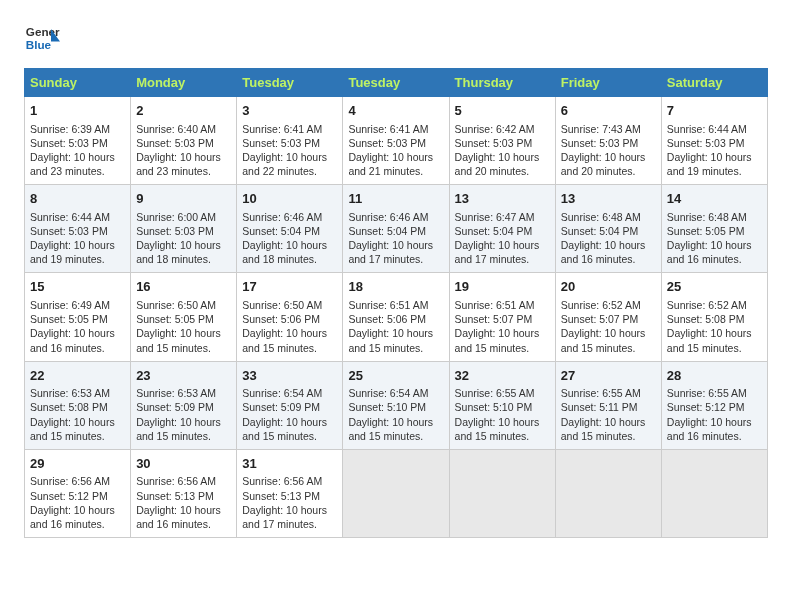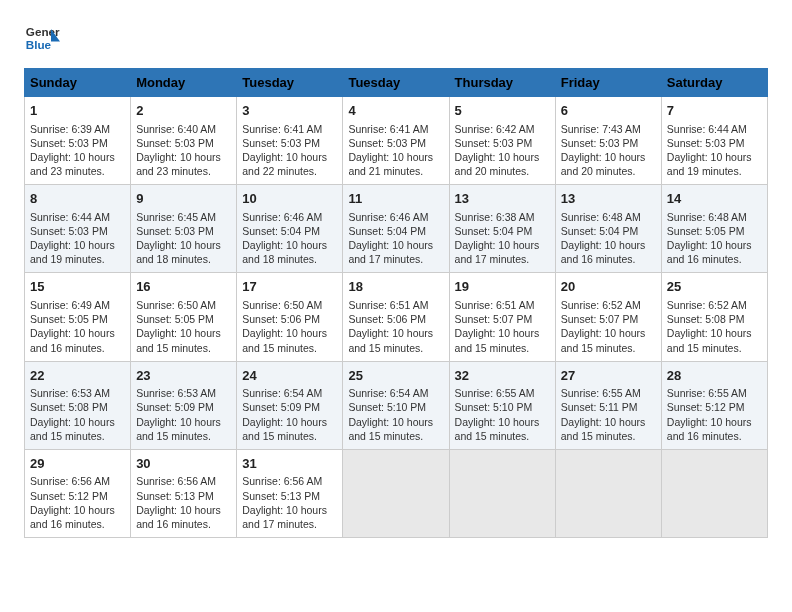--- a/index.html
+++ b/index.html
@@ -44,21 +44,21 @@
       color: #555;
       margin-top: 2px;
     }
     .calendar-table {
       width: 100%;
       border-collapse: collapse;
       font-size: 11px;
     }
     .calendar-table thead tr th {
       background-color: #2e75b6;
-      color: #000000;
+      color: #bef264;
       padding: 6px 5px;
       text-align: left;
       font-size: 13px;
       font-weight: bold;
       border: 1px solid #2e75b6;
     }
     .calendar-table tbody tr td {
       vertical-align: top;
       padding: 5px 5px 6px 5px;
       border: 1px solid #ccc;
@@ -172,42 +172,42 @@
       <tr>
         <td>
           <span class="day-num">8</span>
           <div>Sunrise: 6:44 AM</div>
           <div>Sunset: 5:03 PM</div>
           <div>Daylight: 10 hours</div>
           <div>and 19 minutes.</div>
         </td>
         <td>
           <span class="day-num">9</span>
-          <div>Sunrise: 6:45 AM</div>
+          <div>Sunrise: 6:00 AM</div>
           <div>Sunset: 5:03 PM</div>
           <div>Daylight: 10 hours</div>
           <div>and 18 minutes.</div>
         </td>
         <td>
           <span class="day-num">10</span>
           <div>Sunrise: 6:46 AM</div>
           <div>Sunset: 5:04 PM</div>
           <div>Daylight: 10 hours</div>
           <div>and 18 minutes.</div>
         </td>
         <td>
           <span class="day-num">11</span>
           <div>Sunrise: 6:46 AM</div>
           <div>Sunset: 5:04 PM</div>
           <div>Daylight: 10 hours</div>
           <div>and 17 minutes.</div>
         </td>
         <td>
           <span class="day-num">13</span>
-          <div>Sunrise: 6:38 AM</div>
+          <div>Sunrise: 6:47 AM</div>
           <div>Sunset: 5:04 PM</div>
           <div>Daylight: 10 hours</div>
           <div>and 17 minutes.</div>
         </td>
         <td>
           <span class="day-num">13</span>
           <div>Sunrise: 6:48 AM</div>
           <div>Sunset: 5:04 PM</div>
           <div>Daylight: 10 hours</div>
           <div>and 16 minutes.</div>
@@ -280,21 +280,21 @@
           <div>and 15 minutes.</div>
         </td>
         <td>
           <span class="day-num">23</span>
           <div>Sunrise: 6:53 AM</div>
           <div>Sunset: 5:09 PM</div>
           <div>Daylight: 10 hours</div>
           <div>and 15 minutes.</div>
         </td>
         <td>
-          <span class="day-num">24</span>
+          <span class="day-num">33</span>
           <div>Sunrise: 6:54 AM</div>
           <div>Sunset: 5:09 PM</div>
           <div>Daylight: 10 hours</div>
           <div>and 15 minutes.</div>
         </td>
         <td>
           <span class="day-num">25</span>
           <div>Sunrise: 6:54 AM</div>
           <div>Sunset: 5:10 PM</div>
           <div>Daylight: 10 hours</div>

